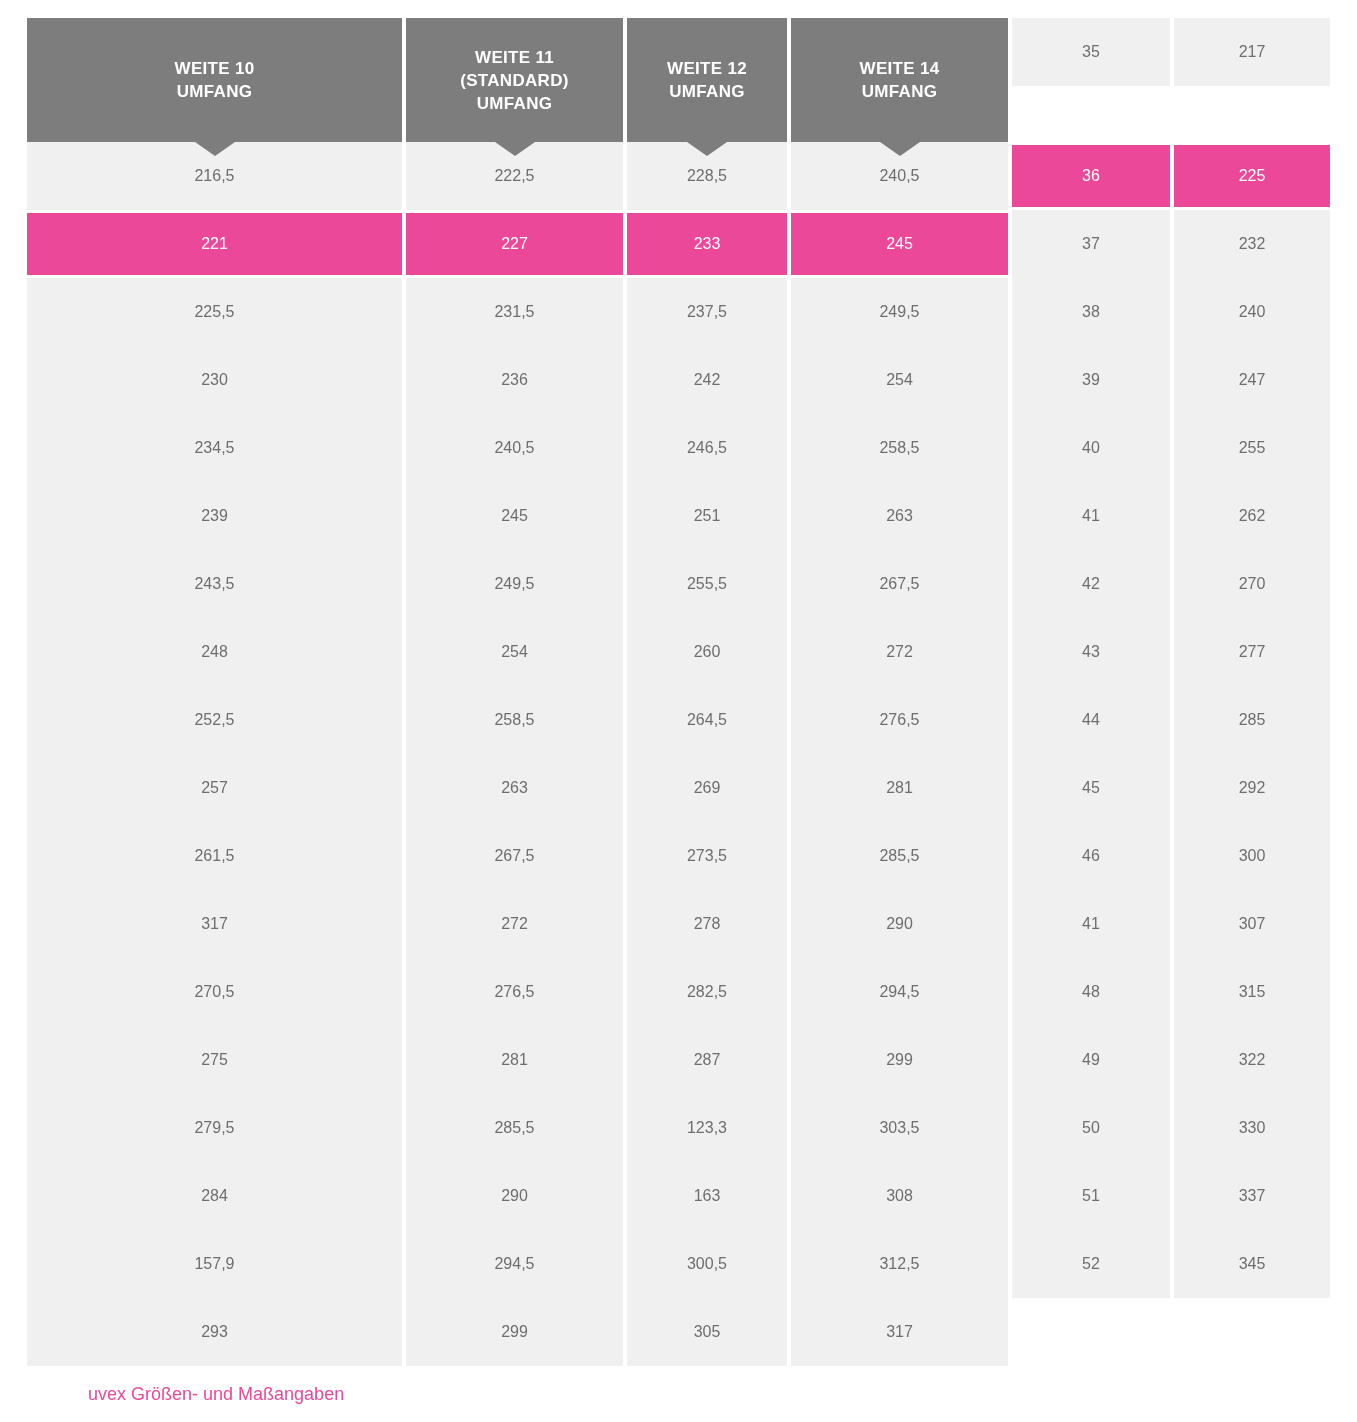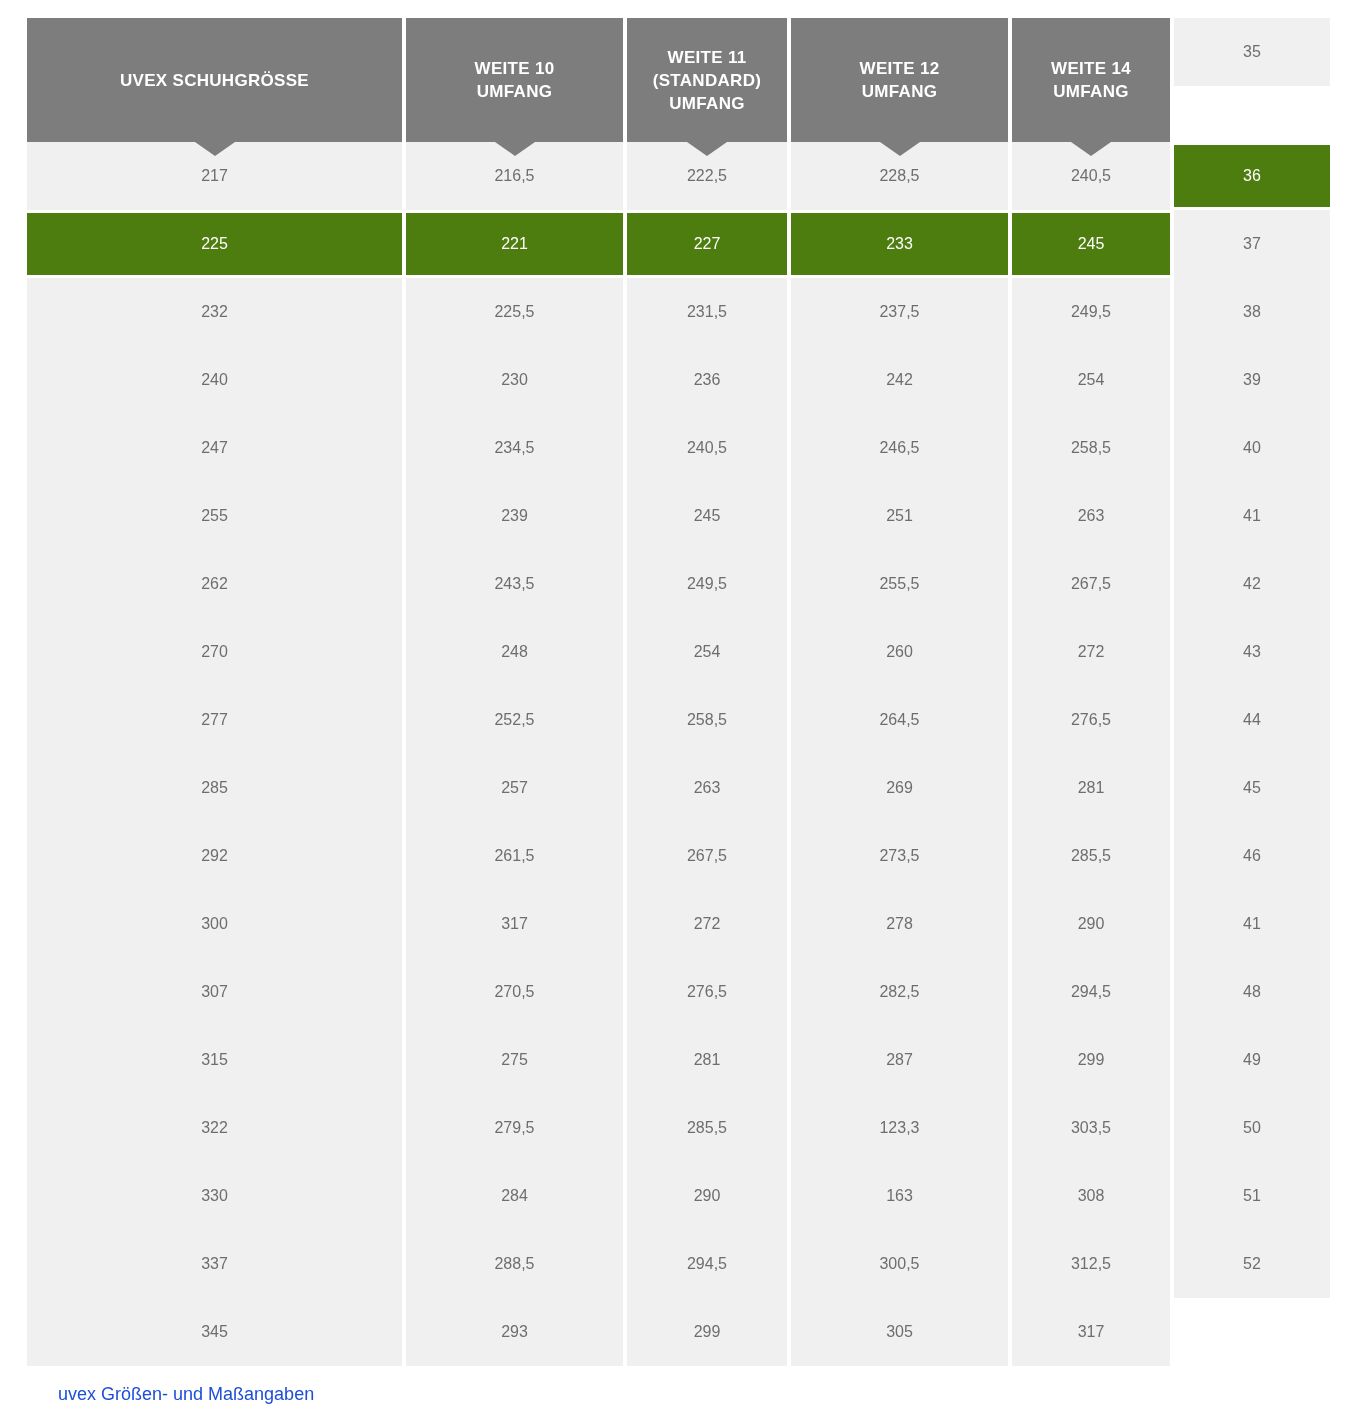--- a/index.html
+++ b/index.html
@@ -55,42 +55,38 @@
     height: 68px;
     box-sizing: border-box;
     background: #f0f0f0;
     color: #6e6e6e;
     font-size: 16px;
     display: flex;
     align-items: center;
     justify-content: center;
   }
   .row.hl .cell {
-    background: #4d7c0f;
+    background: #ec4899;
     color: #ffffff;
     border-top: 3px solid #ffffff;
     border-bottom: 3px solid #ffffff;
   }
   .caption {
-    margin: 18px 0 0 58px;
+    margin: 18px 0 0 88px;
     font-size: 18px;
-    color: #1d4ed8;
+    color: #ec4899;
   }
 </style>
 </head>
 <body>
 
 <div class="page">
 
   <div class="size-table">
 
-    <div class="hcell">
-      <span>UVEX SCHUHGRÖSSE</span>
-      <span class="tri"></span>
-    </div>
 
 
     <div class="hcell">
       <span>WEITE 10</span>
       <span>UMFANG</span>
       <span class="tri"></span>
     </div>
 
     <div class="hcell">
       <span>WEITE 11</span>
@@ -120,19 +116,19 @@
       <div class="row"><div class="cell">41</div><div class="cell">262</div><div class="cell">243,5</div><div class="cell">249,5</div><div class="cell">255,5</div><div class="cell">267,5</div></div>
       <div class="row"><div class="cell">42</div><div class="cell">270</div><div class="cell">248</div><div class="cell">254</div><div class="cell">260</div><div class="cell">272</div></div>
       <div class="row"><div class="cell">43</div><div class="cell">277</div><div class="cell">252,5</div><div class="cell">258,5</div><div class="cell">264,5</div><div class="cell">276,5</div></div>
       <div class="row"><div class="cell">44</div><div class="cell">285</div><div class="cell">257</div><div class="cell">263</div><div class="cell">269</div><div class="cell">281</div></div>
       <div class="row"><div class="cell">45</div><div class="cell">292</div><div class="cell">261,5</div><div class="cell">267,5</div><div class="cell">273,5</div><div class="cell">285,5</div></div>
       <div class="row"><div class="cell">46</div><div class="cell">300</div><div class="cell">317</div><div class="cell">272</div><div class="cell">278</div><div class="cell">290</div></div>
       <div class="row"><div class="cell">41</div><div class="cell">307</div><div class="cell">270,5</div><div class="cell">276,5</div><div class="cell">282,5</div><div class="cell">294,5</div></div>
       <div class="row"><div class="cell">48</div><div class="cell">315</div><div class="cell">275</div><div class="cell">281</div><div class="cell">287</div><div class="cell">299</div></div>
       <div class="row"><div class="cell">49</div><div class="cell">322</div><div class="cell">279,5</div><div class="cell">285,5</div><div class="cell">123,3</div><div class="cell">303,5</div></div>
       <div class="row"><div class="cell">50</div><div class="cell">330</div><div class="cell">284</div><div class="cell">290</div><div class="cell">163</div><div class="cell">308</div></div>
-      <div class="row"><div class="cell">51</div><div class="cell">337</div><div class="cell">288,5</div><div class="cell">294,5</div><div class="cell">300,5</div><div class="cell">312,5</div></div>
+      <div class="row"><div class="cell">51</div><div class="cell">337</div><div class="cell">157,9</div><div class="cell">294,5</div><div class="cell">300,5</div><div class="cell">312,5</div></div>
       <div class="row"><div class="cell">52</div><div class="cell">345</div><div class="cell">293</div><div class="cell">299</div><div class="cell">305</div><div class="cell">317</div></div>
     </div>
 
   <div class="caption">uvex Größen- und Maßangaben</div>
 
 </div>
 
 </body></html>

